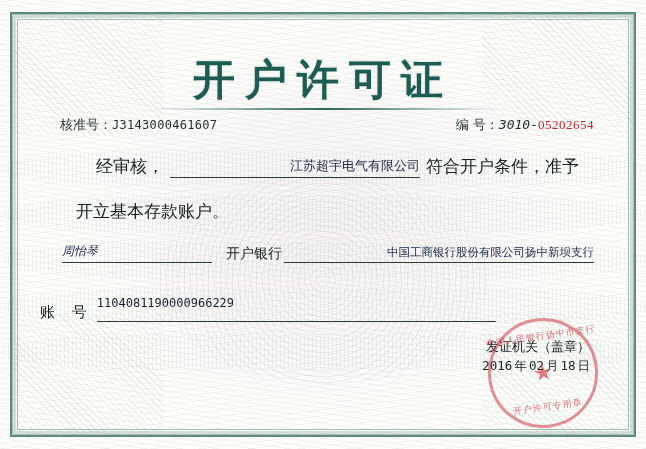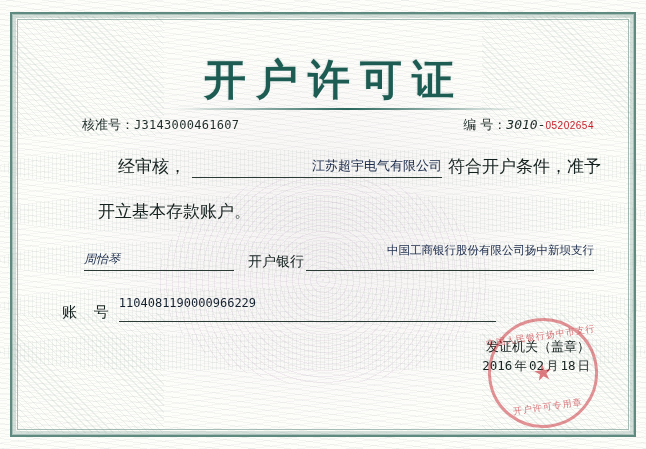--- a/index.html
+++ b/index.html
@@ -91,21 +91,20 @@
   .frame-band {
     position: absolute;
     left: 12px; top: 14px; right: 12px; bottom: 14px;
     border: 4px solid rgba(110,150,140,0.28);
     pointer-events: none;
   }
 
   .content {
     position: absolute;
     inset: 0;
-    margin-left: 22px;
   }
 
   
   .title {
     position: absolute;
     top: 52px;
     left: 0; right: 0;
     text-align: center;
     font-family: "DejaVu Serif", "Liberation Serif", serif;
     font-size: 42px;
@@ -144,22 +143,22 @@
     font-size: 12px;
     letter-spacing: .3px;
   }
   .serial-no .value-prefix {
     font-family: "DejaVu Sans Mono", "Liberation Mono", monospace;
     font-size: 13px;
     font-style: italic;
   }
   .serial-no .value-red {
     color: #c8202a;
-    font-family: Liberation Sans, sans-serif;
-    font-size: 10px;
+    font-family: Liberation Serif, serif;
+    font-size: 13px;
     letter-spacing: .5px;
   }
 
   
   .line1 {
     position: absolute;
     top: 155px;
     left: 96px;
     right: 52px;
     display: flex;
@@ -212,21 +211,21 @@
   }
   .row-rep .label2 {
     white-space: nowrap;
     margin-left: 14px;
   }
   .bank-fill {
     flex: 1 1 auto;
     margin-left: 2px;
     border-bottom: 1px solid #2c3a36;
     font-size: 11.5px;
-    padding-bottom: 12px;
+    padding-bottom: 2px;
     text-align: right;
     color: #1a2a4a;
   }
 
   
   .row-acct {
     position: absolute;
     top: 296px;
     left: 40px;
     right: 150px;

